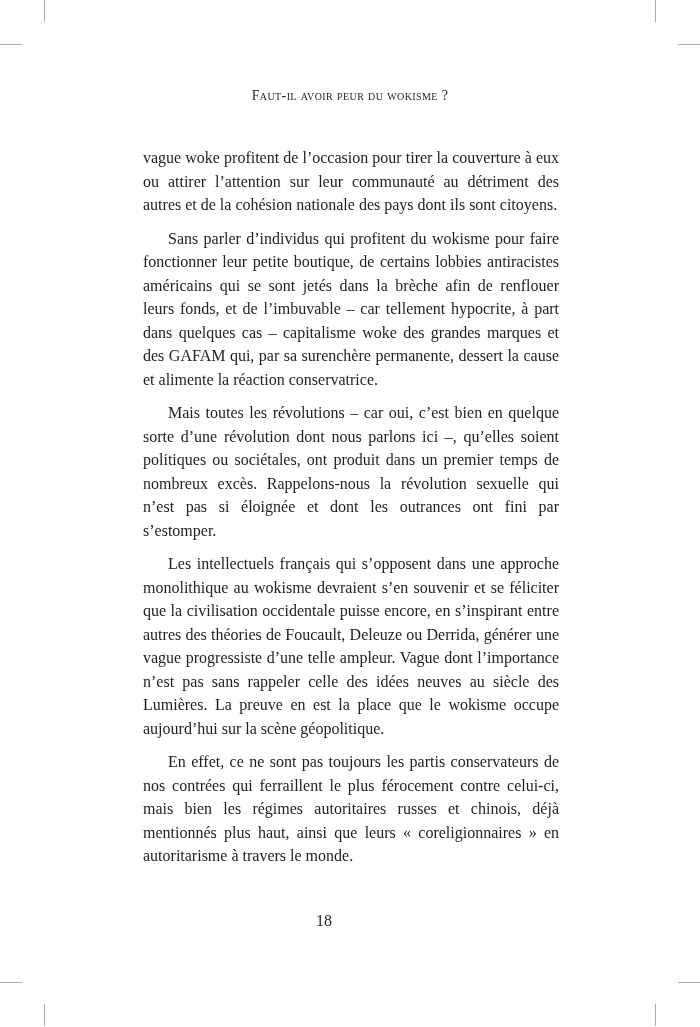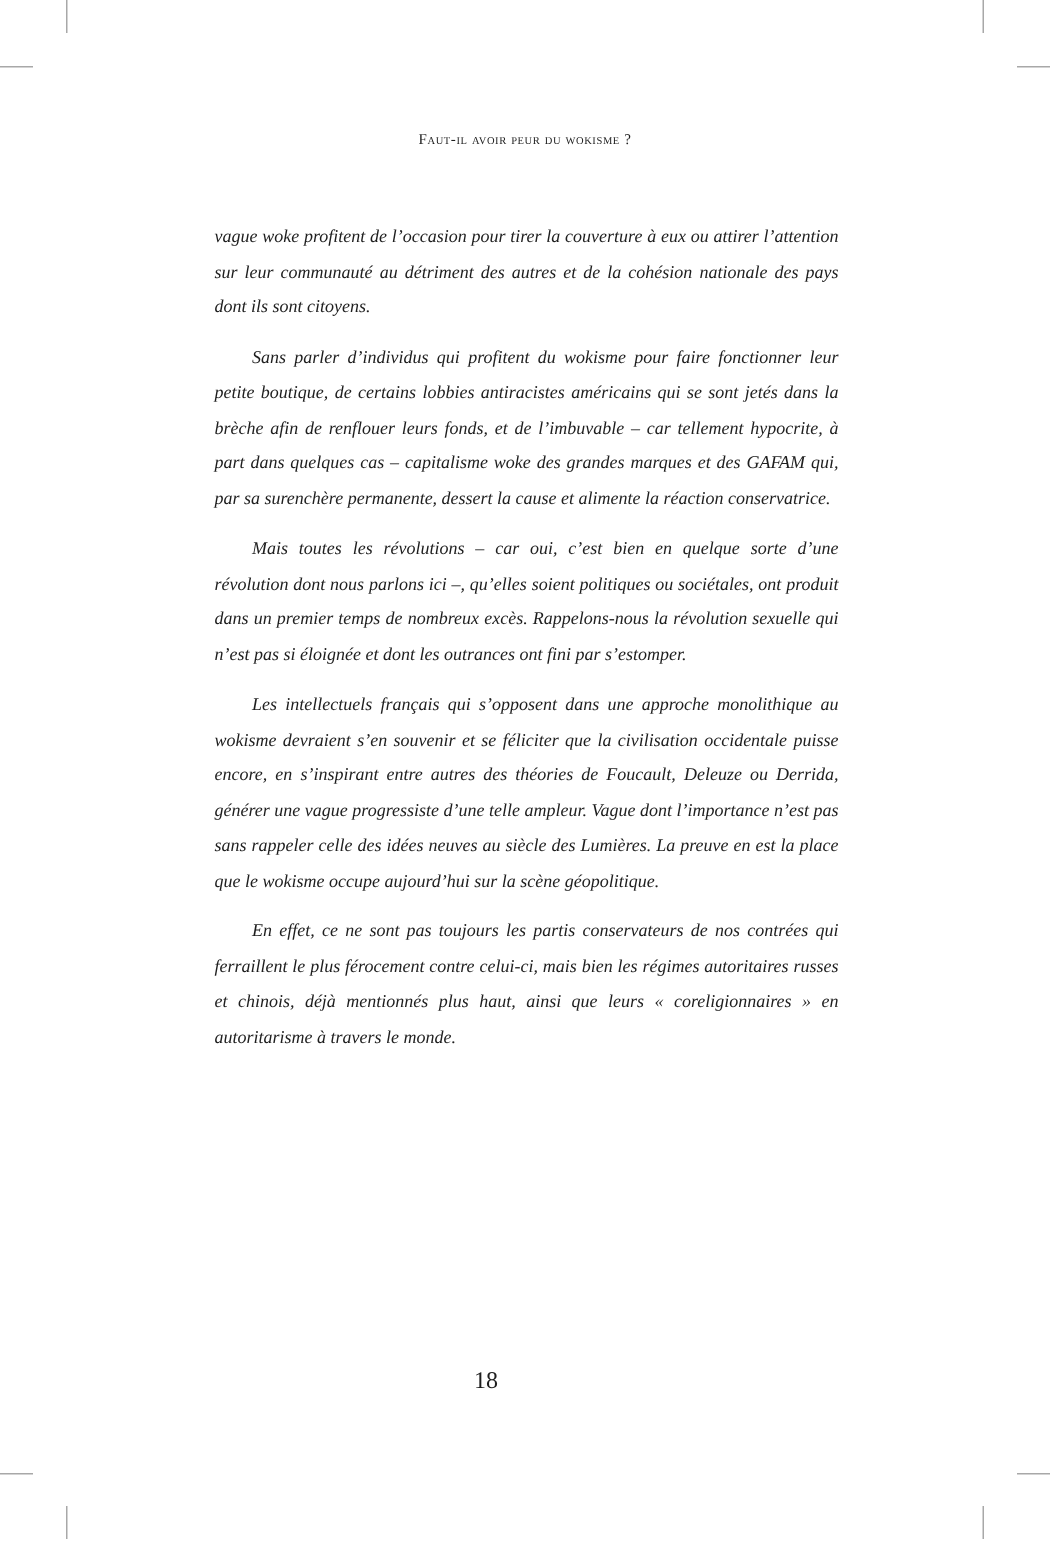--- a/index.html
+++ b/index.html
@@ -2,23 +2,23 @@
 <html><head>
 <meta charset="utf-8">
 <style>
   html, body { margin:0; padding:0; background:#ffffff; }
   body { width:700px; height:1027px; position:relative; overflow:hidden;
          font-family: "Liberation Serif", "DejaVu Serif", serif; color:#1e1e1e; }
   .crop { position:absolute; background:#a8a8a8; }
   .v { width:1px; height:22px; }
   .h { height:1px; width:22px; }
   .header { position:absolute; top:88px; left:0; width:700px; text-align:center;
-            font-size:10px; letter-spacing:0.4px; font-variant:small-caps; }
+            font-size:14px; letter-spacing:0.4px; font-variant:small-caps; }
   .body { position:absolute; top:146px; left:143px; width:416px;
-          font-size:12px; line-height:23.5px; text-align:justify; hyphens:manual;font-style:italic; }
+          font-size:16px; line-height:23.5px; text-align:justify; hyphens:manual; }
   .body p { margin:0 0 10px 0; text-indent:25px; }
   .body p.first { text-indent:0; }
   .folio { position:absolute; top:912px; left:0; width:648px; text-align:center; font-size:16px; }
 </style>
 </head>
 <body>
 
 <div class="crop v" style="left:44px; top:0;"></div>
 <div class="crop h" style="left:0; top:44px;"></div>
 <div class="crop v" style="left:655px; top:0;"></div>

